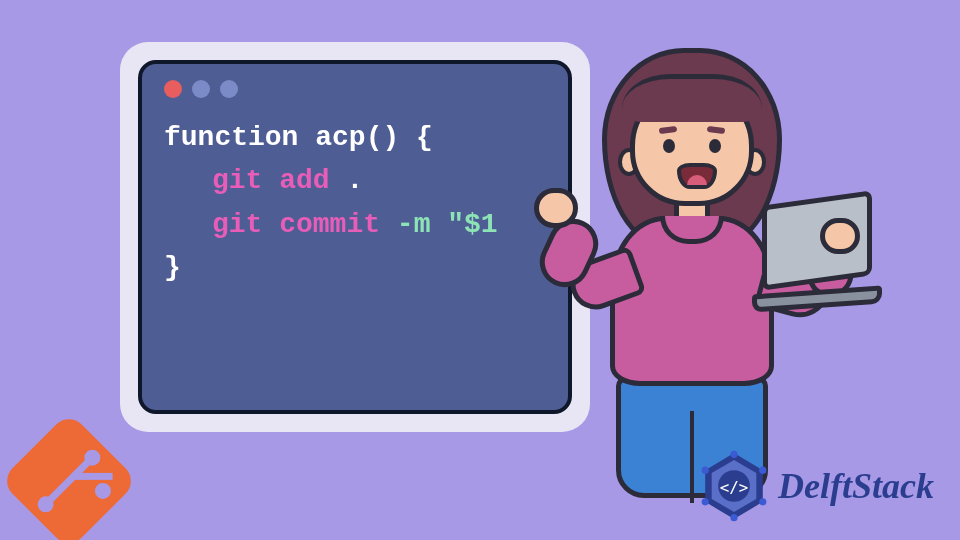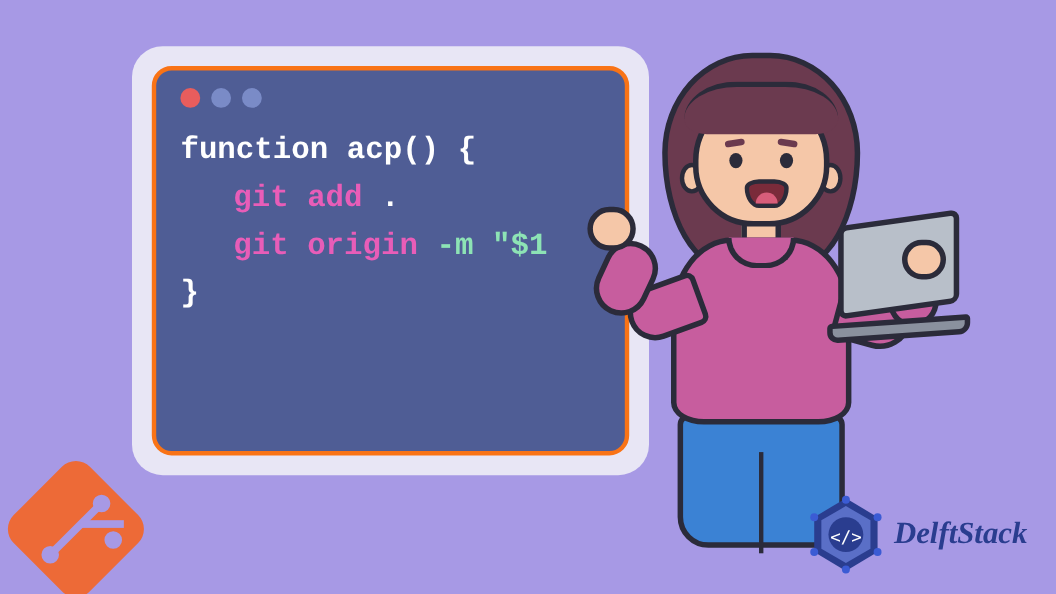--- a/index.html
+++ b/index.html
@@ -19,21 +19,21 @@
     height: 390px;
     background: #e8e6f5;
     border-radius: 28px;
     padding: 18px;
   }
   .terminal-inner {
     width: 100%;
     height: 100%;
     background: #4f5d95;
     border-radius: 18px;
-    border: 4px solid #f97316;
+    border: 4px solid #0f172a;
     padding: 16px 22px;
   }
   .window-controls {
     display: flex;
     gap: 10px;
     margin-bottom: 18px;
   }
   .dot {
     width: 18px;
     height: 18px;
@@ -299,21 +299,21 @@
     width: 72px;
     height: 72px;
     position: relative;
     display: flex;
     align-items: center;
     justify-content: center;
   }
   .delft-badge svg { width: 100%; height: 100%; }
   .delft-text {
     font-family: Georgia, serif;
-    font-size: 28px;
+    font-size: 36px;
     font-weight: 600;
     color: #2a3d8f;
     font-style: italic;
   }
 </style>
 </head>
 <body>
 
 <div class="terminal-outer">
   <div class="terminal-inner">
@@ -329,21 +329,21 @@
         <span class="kw">acp()</span>
         <span> </span>
         <span class="kw">{</span>
       </div>
       <span class="indent">
         <span class="cmd">git add</span>
         <span> </span>
         <span class="args">.</span>
       </span>
       <span class="indent">
-        <span class="cmd">git origin</span>
+        <span class="cmd">git commit</span>
         <span> </span>
         <span class="flag">-m</span>
         <span> </span>
         <span class="str">"$1</span>
       </span>
       <div>
         <span class="kw">}</span>
       </div>
     </div>
   </div>

